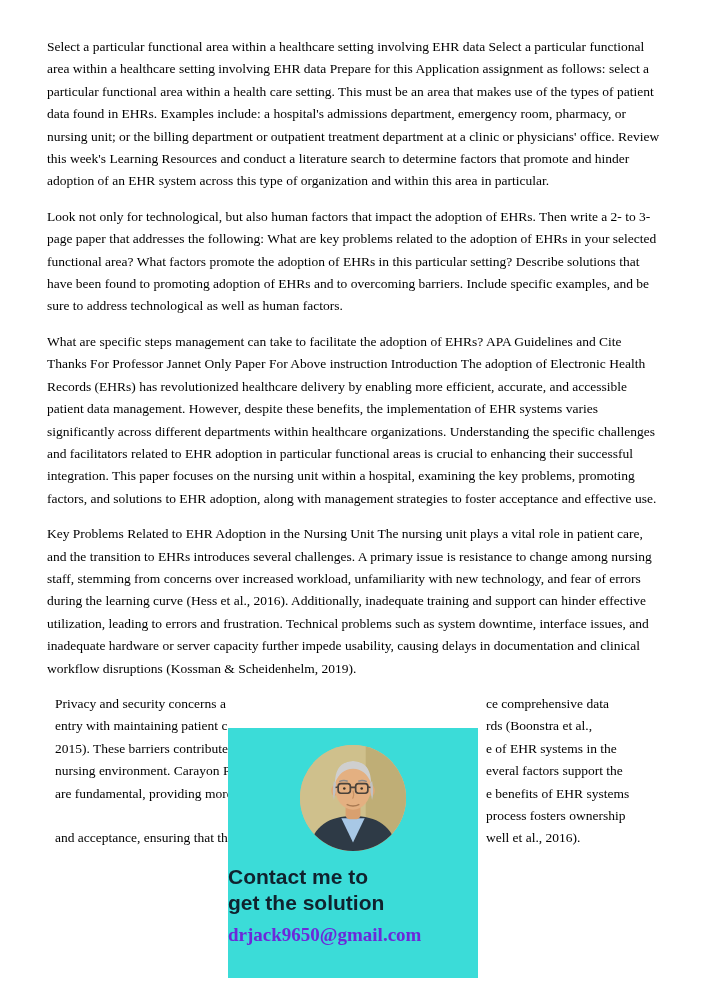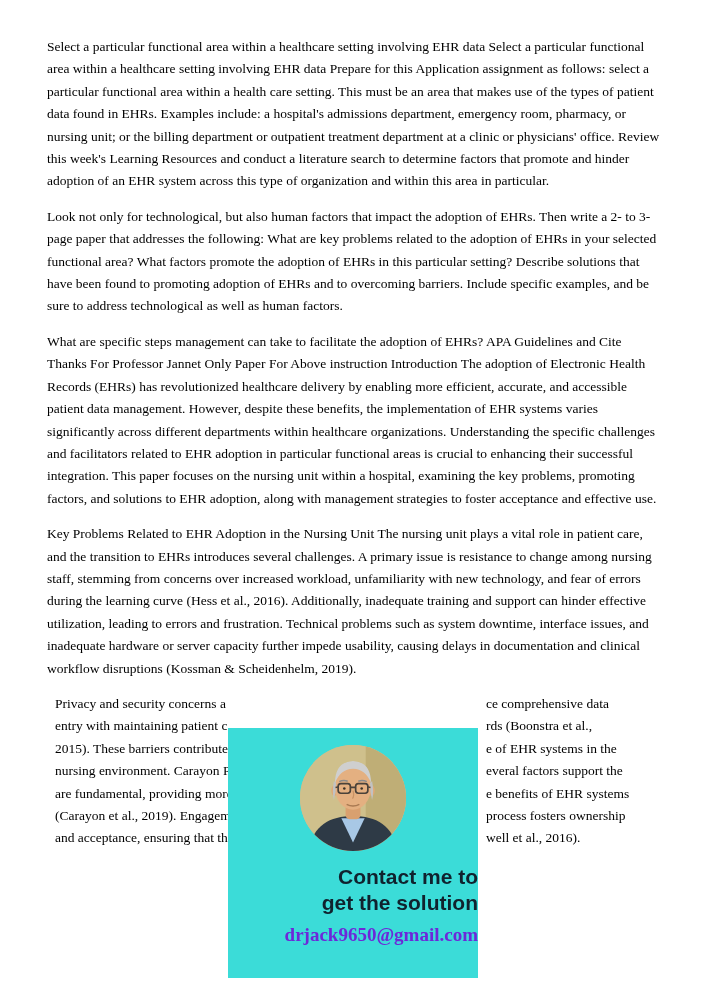--- a/index.html
+++ b/index.html
@@ -27,21 +27,21 @@
   .content p { margin: 0 0 13px 0; }
   .split-para { margin: 8px; }
   .split-line { position: relative; height: 22.4px; white-space: nowrap; }
   .frag-left { display: inline-block; }
   .frag-right { position: absolute; left: 431px; top: 0; white-space: nowrap; }
   .overlay {
     position: absolute;
     left: 228px; top: 728px;
     width: 250px; height: 250px;
     background: #3bdcd8;
-    text-align: right;
+    text-align: left;
     z-index: 5;
   }
   .photo {
     width: 106px; height: 106px;
     margin: 17px auto 0 auto;
     border-radius: 50%;
     overflow: hidden;
     background: #cfc08c;
   }
   .photo svg { display: block; width: 106px; height: 106px; }
@@ -87,21 +87,20 @@
       </div>
       <div class="split-line">
         <span class="frag-left">nursing environment. Carayon Pr</span>
         <span class="frag-right">everal factors support the</span>
       </div>
       <div class="split-line">
         <span class="frag-left">are fundamental, providing more</span>
         <span class="frag-right">e benefits of EHR systems</span>
       </div>
       <div class="split-line">
-        <span class="frag-left">(Carayon et al., 2019). Engagem</span>
         <span class="frag-right">process fosters ownership</span>
       </div>
       <div class="split-line">
         <span class="frag-left">and acceptance, ensuring that th</span>
         <span class="frag-right">well et al., 2016).</span>
       </div>
     </div>
   </div>
 
   <div class="overlay" style="background: rgb(59, 220, 216);">

